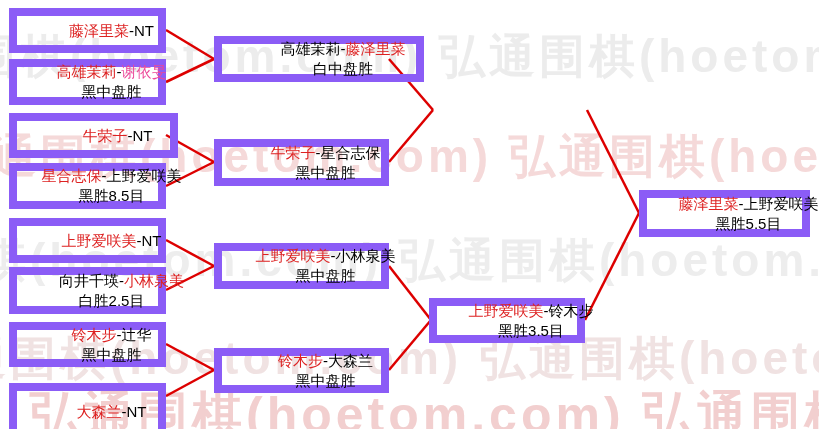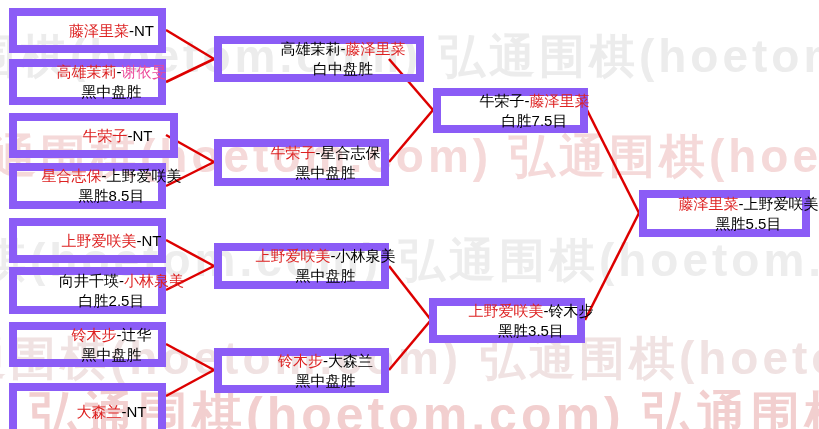--- a/index.html
+++ b/index.html
@@ -97,24 +97,20 @@
   </div>
   <div class="box" style="left:214px;top:243px;width:175px;height:46px">
     <div class="match-line"><span style="color: rgb(221, 34, 34);">上野爱咲美</span><span>-</span><span style="color: rgb(0, 0, 0);">小林泉美</span></div>
     <div class="result-line">黑中盘胜</div>
   </div>
   <div class="box" style="left:214px;top:348px;width:175px;height:45px">
     <div class="match-line"><span style="color: rgb(221, 34, 34);">铃木步</span><span>-</span><span style="color: rgb(0, 0, 0);">大森兰</span></div>
     <div class="result-line">黑中盘胜</div>
   </div>
 
-  <div class="box" style="left:433px;top:88px;width:155px;height:45px">
-    <div class="match-line"><span style="color: rgb(0, 0, 0);">牛荣子</span><span>-</span><span style="color: rgb(221, 34, 34);">藤泽里菜</span></div>
-    <div class="result-line">白胜7.5目</div>
-  </div>
   <div class="box" style="left:429px;top:298px;width:156px;height:45px">
     <div class="match-line"><span style="color: rgb(221, 34, 34);">上野爱咲美</span><span>-</span><span style="color: rgb(0, 0, 0);">铃木步</span></div>
     <div class="result-line">黑胜3.5目</div>
   </div>
 
   <div class="box" style="left:639px;top:190px;width:171px;height:47px">
     <div class="match-line"><span style="color: rgb(221, 34, 34);">藤泽里菜</span><span>-</span><span style="color: rgb(0, 0, 0);">上野爱咲美</span></div>
     <div class="result-line">黑胜5.5目</div>
   </div>
 

